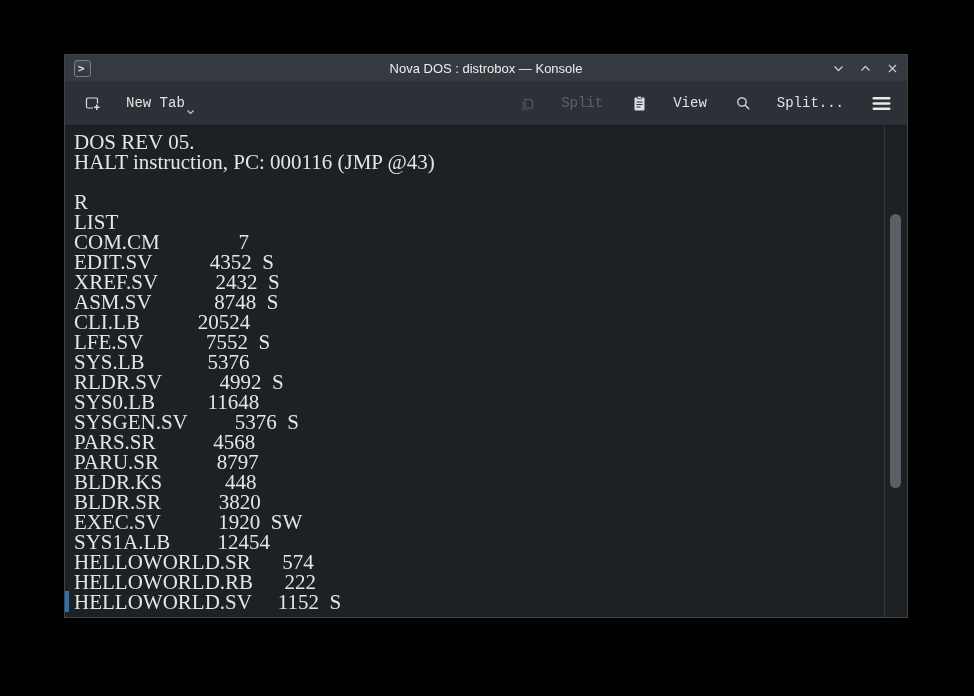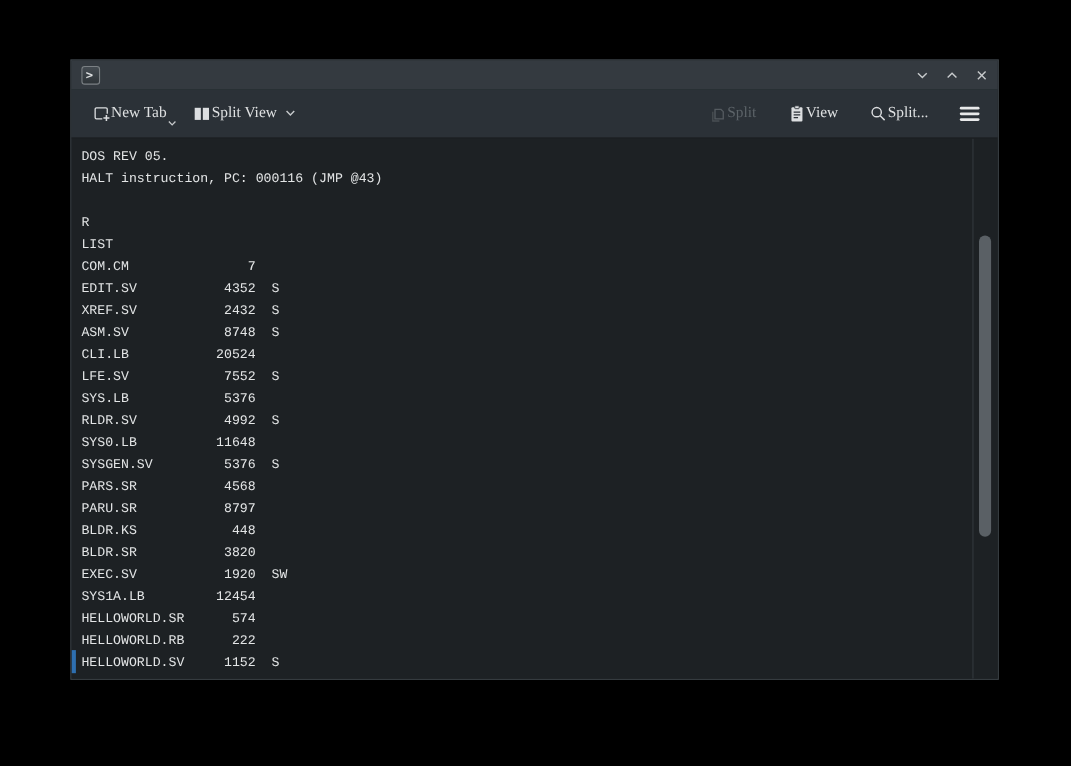--- a/index.html
+++ b/index.html
@@ -44,43 +44,43 @@
   .winbtn svg{display:block;}
   
   .toolbar{
     height:44px;flex:0 0 44px;
     background:var(--toolbar-bg,#2b3137);
     border-bottom:1px solid #17191b;
     display:flex;align-items:center;
     padding:0 14px 0 17px;
   }
   .tb-btn{
-    display:flex;align-items:center;gap:0;
+    display:flex;align-items:center;gap:25px;
     background:none;border:none;padding:4px 2px;
-    color:#dfe1e2;font-size:14px;font-family:Liberation Serif, serif;
+    color:#dfe1e2;font-size:14px;font-family:Liberation Mono, monospace;
     cursor:pointer;position:relative;
   }
   .tb-btn.left{margin-right:20px;}
   .tb-btn.right{margin-left:24px;}
   .tb-btn.disabled{color:var(--disabled-fg,#5c6368);cursor:default;}
   .tb-btn svg{display:block;}
   .mini-chevron{position:absolute;right:-8px;bottom:0px;}
   .spacer{flex:1;}
   
   .terminal{
     flex:1;position:relative;
     background:var(--terminal-bg,#1d2124);
     overflow:hidden;
     cursor:text;
   }
   .term-lines{
     position:absolute;left:0;top:6px;right:24px;
     padding-left:9px;
-    font-family:Liberation Mono, monospace;
-    font-size:12px;line-height:20px;
+    font-family:Liberation Serif, serif;
+    font-size:21px;line-height:20px;
     color:var(--terminal-fg,#e3e5e6);
     white-space:pre;
   }
   .term-line{height:20px;}
   .cursor-bar{
     position:absolute;left:0;width:4px;height:21px;
     background:var(--cursor-bar,#2e6fb0);
   }
   .scrollbar{
     position:absolute;top:0;bottom:0;right:0;width:22px;
@@ -95,20 +95,21 @@
     background:var(--scrollbar-thumb,#5a6065);
   }
 </style>
 </head>
 <body>
 
 <div class="window">
 
   <div class="titlebar">
     <div class="app-icon">&gt;</div>
+    <div class="title">Nova DOS : distrobox — Konsole</div>
     <div class="win-controls">
       <span class="winbtn">
         <svg width="13" height="13" viewBox="0 0 13 13">
           <path d="M2.5 4.5 L6.5 8.5 L10.5 4.5" fill="none" stroke="#c6c9cb" stroke-width="1.3"></path>
         </svg>
       </span>
       <span class="winbtn">
         <svg width="13" height="13" viewBox="0 0 13 13">
           <path d="M2.5 8.5 L6.5 4.5 L10.5 8.5" fill="none" stroke="#c6c9cb" stroke-width="1.3"></path>
         </svg>
@@ -128,30 +129,20 @@
         <rect x="2.5" y="3" width="11" height="10" rx="1.2" fill="none" stroke="#dcdee0" stroke-width="1.2"></rect>
         <path d="M12.75 8.5 V16 M9 12.25 H16.5" stroke="#2b3137" stroke-width="4.2" fill="none"></path>
         <path d="M12.75 9.5 V15 M10 12.25 H15.5" stroke="#dcdee0" stroke-width="1.4" fill="none"></path>
       </svg>
       <span>New Tab</span>
       <svg class="mini-chevron" width="9" height="7" viewBox="0 0 9 7">
         <path d="M1.5 1.5 L4.5 4.5 L7.5 1.5" fill="none" stroke="#c6c9cb" stroke-width="1.2"></path>
       </svg>
     </button>
 
-    <button class="tb-btn left">
-      <svg width="17" height="17" viewBox="0 0 17 17">
-        <rect x="2" y="3" width="5.6" height="11" fill="#dcdee0"></rect>
-        <rect x="9.4" y="3" width="5.6" height="11" fill="#dcdee0"></rect>
-      </svg>
-      <span>Split View</span>
-      <svg width="12" height="12" viewBox="0 0 12 12" style="margin-left:6px">
-        <path d="M2.5 4 L6 7.5 L9.5 4" fill="none" stroke="#c6c9cb" stroke-width="1.3"></path>
-      </svg>
-    </button>
 
     <div class="spacer"></div>
 
     <button class="tb-btn right disabled">
       <svg width="17" height="17" viewBox="0 0 17 17">
         <path d="M6 4.5 H11.5 L13.5 6.5 V13 H6 Z" fill="none" stroke="#555b60" stroke-width="1.2"></path>
         <path d="M4 6.5 V15 H10" fill="none" stroke="#555b60" stroke-width="1.2" opacity="0.7"></path>
       </svg>
       <span>Split</span>
     </button>

